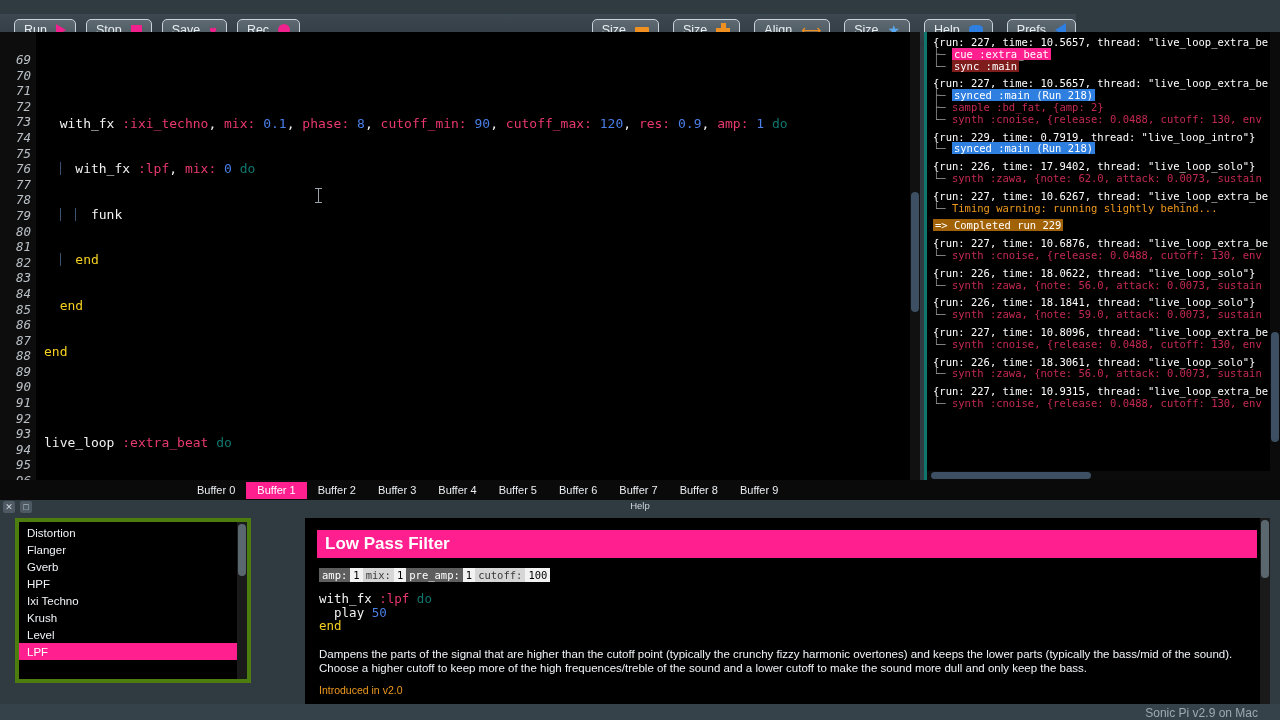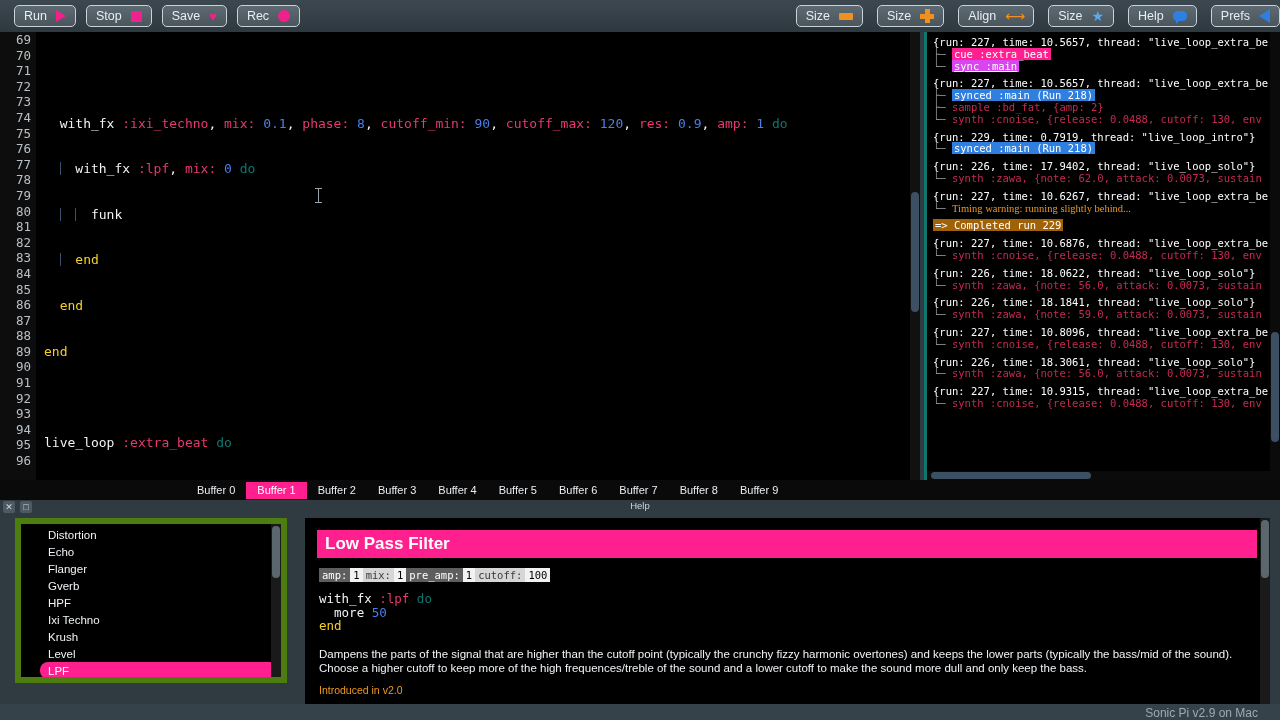--- a/index.html
+++ b/index.html
@@ -5,21 +5,21 @@
   * { box-sizing: border-box; margin: 0; padding: 0; }
   html, body {
     width: 1280px; height: 720px; overflow: hidden;
     background: #2f3a41;
     font-family: "Liberation Sans", sans-serif;
   }
   #app { position: relative; width: 1280px; height: 720px; }
 
   
   .toolbar {
-    position: absolute; left: 0; top: 0; width: 1280px; height: 32px;
+    position: absolute; left: 0; top: 14px; width: 1076px; height: 32px;
     background: linear-gradient(#3c4850, #2e383f);
     display: flex; align-items: center;
   }
   .tb-left { display: flex; align-items: center; gap: 10px; padding-left: 14px; }
   .tb-right { display: flex; align-items: center; gap: 14px; margin-left: auto; }
   .tbtn {
     display: flex; align-items: center; gap: 9px;
     height: 22px; padding: 0 9px;
     border: 1px solid #c9d2d8; border-radius: 5px;
     background: linear-gradient(#5e6a72, #4a555c);
@@ -44,21 +44,21 @@
   .gl-megaphone { width:0;height:0;border-right:11px solid #2f7fe0;border-top:7px solid transparent;border-bottom:7px solid transparent; }
 
   
   .editor-wrap {
     position: absolute; left: 0; top: 32px; width: 920px; height: 448px;
     background: #000; display: flex; overflow: hidden;
   }
   .gutter {
     width: 36px; background: #0d0d0d; color: #b9c0c6;
     font-family: "DejaVu Sans Mono", monospace; font-size: 12.5px;
-    text-align: right; padding-top: 0; padding-right: 5px;
+    font-style: italic; text-align: right; padding-top: 20px; padding-right: 5px;
     flex: 0 0 36px;
   }
   .gutter div { height: 15.6px; line-height: 15.6px; }
   .code {
     flex: 1; background: #000; padding-top: 8px; padding-left: 8px;
     font-family: "DejaVu Sans Mono", monospace; font-size: 13px;
     color: #f2f2f2; white-space: pre; position: relative;
   }
   .code .ln { height: 15.6px; line-height: 15.6px; position: relative; }
   .kw    { color: #f2f2f2; }
@@ -94,24 +94,24 @@
     padding: 5px 4px 0 6px;
     font-family: "DejaVu Sans Mono", monospace; font-size: 10.5px;
     white-space: nowrap; line-height: 11.8px;
   }
   .log-grp { margin-bottom: 6px; }
   .log-head { color: #ffffff; }
   .log-sub { color: #c42a52; }
   .tree { color: #8d8d8d; }
   .chip { padding: 0 2px; text-align: right; }
   .chip-cue   { background: #ff1f8e; color: #ffffff; }
-  .chip-sync  { background: #d946ef; color: #ffffff; text-decoration: underline; }
+  .chip-sync  { background: #7f1d1d; color: #ffffff; }
   .chip-synced{ background: #2f7fe0; color: #ffffff; }
   .chip-done  { background: #a16207; color: #ffffff; }
-  .warn { color: #f09a1e; font-family: Liberation Serif, serif; }
+  .warn { color: #f09a1e; }
   .log-vscroll { position:absolute; right:0; top:0; width:10px; height:448px; background:#0b0b0b; }
   .log-vthumb { position:absolute; left:1px; top:300px; width:8px; height:110px; background:#3c4f63; border-radius:4px; }
   .log-hscroll { position:absolute; left:0; bottom:0; height:9px; width:356px; background:#0b0b0b; }
   .log-hthumb { position:absolute; left:4px; top:1px; width:160px; height:7px; background:#3c4f63; border-radius:4px; }
 
   
   .bufbar {
     position: absolute; left: 0; top: 480px; width: 1280px; height: 20px;
     background: #0a0a0a; display: flex; align-items: center;
   }
@@ -129,28 +129,28 @@
   .help-label {
     position: absolute; left: 0; top: 0; width: 1280px; text-align: center;
     font-size: 9.5px; color: #cfd6db; line-height: 10px; padding-top: 1px;
   }
   .help-dockbtns { position:absolute; left:3px; top:1px; display:flex; gap:5px; }
   .dockbtn {
     width: 12px; height: 12px; background: #4e5a63; border-radius: 2px;
     color: #cfd6db; font-size: 9px; line-height: 12px; text-align: center;
   }
   .helplist-wrap {
-    position: absolute; left: 15px; top: 18px; width: 272px; height: 165px;
-    background: #000; border: 6px solid #4d7c0f; overflow: hidden; padding-left: 19px;
+    position: absolute; left: 15px; top: 18px; width: 236px; height: 165px;
+    background: #000; border: 4px solid #4d7c0f; overflow: hidden;
   }
   .helplist { padding-top: 2px; }
   .helpitem {
     font-size: 11.5px; color: #f0f4f7; padding: 1.5px 8px; line-height: 14px;
   }
-  .helpitem.sel { background: #ff1f8e; color: #ffffff; border-radius: 8px; }
+  .helpitem.sel { background: #ff1f8e; color: #ffffff; }
   .hl-scroll { position:absolute; right:0; top:0; width:10px; height:163px; background:#1a1a1a; }
   .hl-thumb { position:absolute; left:1px; top:2px; width:8px; height:52px; background:#5b676f; border-radius:4px; }
 
   .helpdoc {
     position: absolute; left: 305px; top: 18px; width: 965px; height: 186px;
     background: #000; overflow: hidden;
   }
   .doc-title {
     margin: 12px 12px 0 12px; background: #ff1f8e; color: #ffffff;
     font-size: 17px; font-weight: bold; padding: 4px 8px; width: 940px;
@@ -382,21 +382,20 @@
   <div class="helparea">
     <div class="help-dockbtns">
       <div class="dockbtn">✕</div>
       <div class="dockbtn">□</div>
     </div>
     <div class="help-label">Help</div>
 
     <div class="helplist-wrap">
       <div class="helplist" id="helplist">
           <div class="helpitem">Distortion</div>
-          <div class="helpitem">Echo</div>
           <div class="helpitem">Flanger</div>
           <div class="helpitem">Gverb</div>
           <div class="helpitem">HPF</div>
           <div class="helpitem">Ixi Techno</div>
           <div class="helpitem">Krush</div>
           <div class="helpitem">Level</div>
           <div class="helpitem sel">LPF</div>
         </div>
       <div class="hl-scroll">
         <div class="hl-thumb"></div>
@@ -411,21 +410,21 @@
         <span class="pchip v">1</span>
         <span class="pchip k-light">mix:</span>
         <span class="pchip v">1</span>
         <span class="pchip k-dark">pre_amp:</span>
         <span class="pchip v">1</span>
         <span class="pchip k-light">cutoff:</span>
         <span class="pchip v">100</span>
       </div>
 
       <div class="doc-code"><span>with_fx </span><span class="sym">:lpf</span><span class="do"> do</span>
-<span>  more </span><span class="num">50</span>
+<span>  play </span><span class="num">50</span>
 <span class="endk">end</span></div>
 
       <div class="doc-desc">Dampens the parts of the signal that are higher than the cutoff point (typically the crunchy fizzy harmonic overtones) and keeps the lower parts (typically the bass/mid of the sound). Choose a higher cutoff to keep more of the high frequences/treble of the sound and a lower cutoff to make the sound more dull and only keep the bass.</div>
       <div class="doc-ver">Introduced in v2.0</div>
 
       <div class="doc-scroll">
         <div class="doc-thumb"></div>
       </div>
     </div>
   </div>

